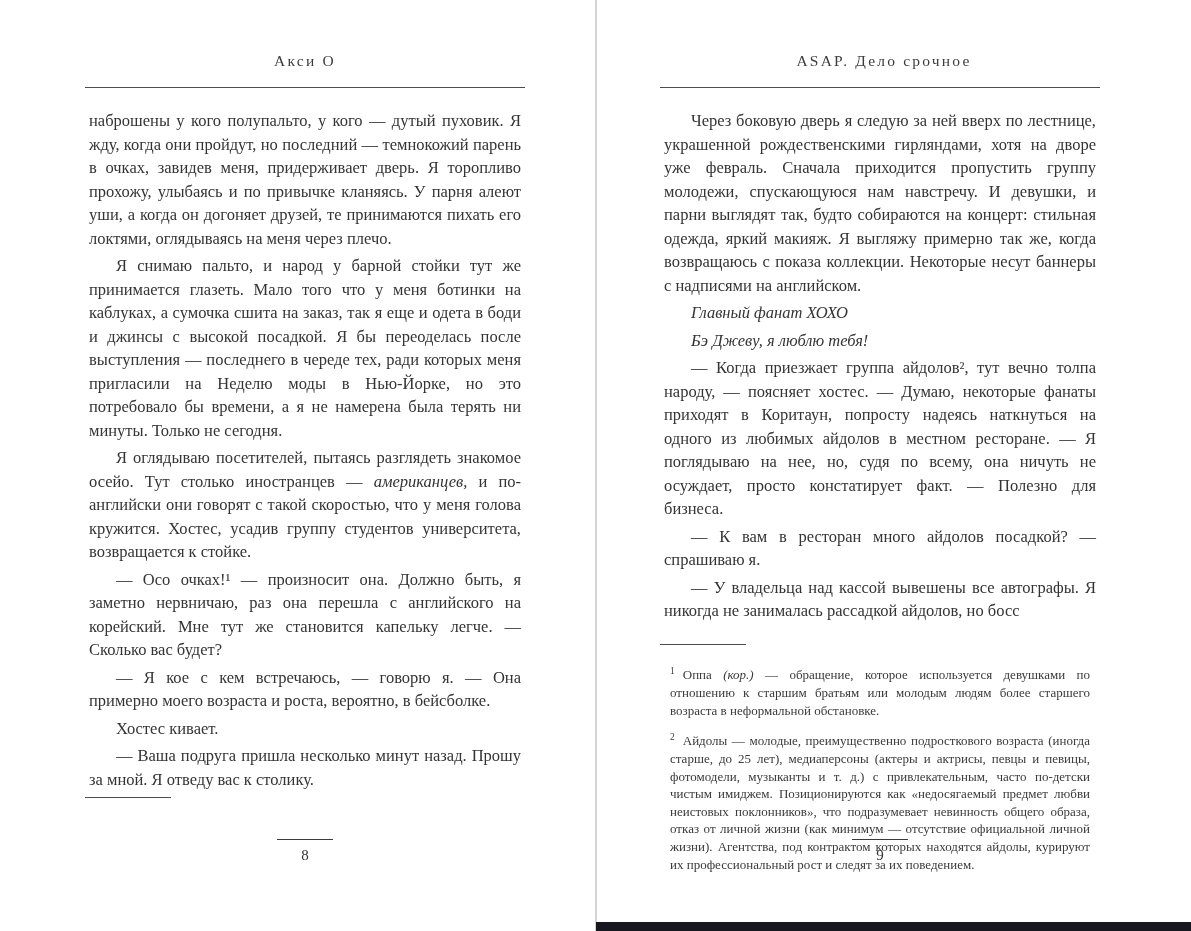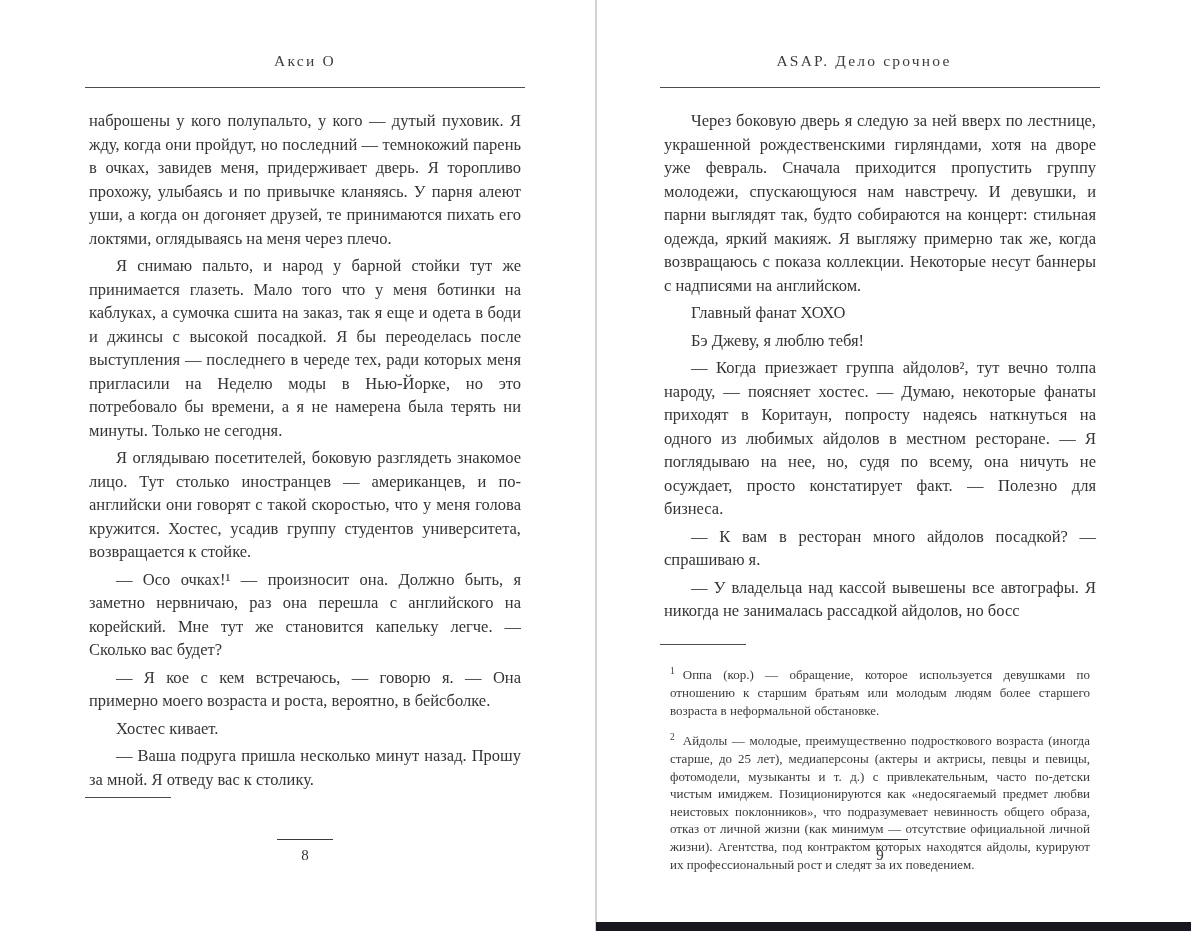--- a/index.html
+++ b/index.html
@@ -5,34 +5,34 @@
   html,body{margin:0;padding:0;background:#ffffff;}
   .spread{position:relative;width:1191px;height:931px;background:#ffffff;
           font-family:"Liberation Serif","DejaVu Serif",serif;color:#343434;overflow:hidden;}
   .page{position:absolute;top:0;height:747px;}
   .page-left{left:0;width:596px;}
   .page-right{left:596px;width:595px;}
 
   .running-header{position:absolute;top:52px;width:440px;text-align:center;
                   font-size:15.5px;letter-spacing:2.2px;color:#3d3d3d;white-space:nowrap;}
   .page-left .running-header{left:85px;}
-  .page-right .running-header{left:48px;font-family:Liberation Serif, serif;}
+  .page-right .running-header{left:68px;font-family:Liberation Serif, serif;}
 
   .header-rule{position:absolute;top:87px;width:440px;border-top:1px solid #4d4d4d;}
   .page-left .header-rule{left:85px;}
   .page-right .header-rule{left:64px;}
 
   .body-text{position:absolute;top:105px;width:440px;font-size:16.5px;line-height:23.5px;
              text-align:justify;hyphens:auto;-webkit-hyphens:auto;}
   .page-left .body-text{left:85px;max-height:690px;overflow:hidden;}
   .page-right .body-text{left:64px;max-height:535px;overflow:hidden;}
 
   .para{margin:4px;text-indent:27px;}
   .para.no-indent{text-indent:0;}
-  .it{}
+  .it{font-style:italic;}
 
   .fn-rule{position:absolute;width:86px;border-top:1px solid #4d4d4d;}
   .page-left .fn-rule{left:85px;top:797px;}
   .page-right .fn-rule{left:64px;top:644px;}
 
   .footnotes{position:absolute;width:440px;font-size:13px;line-height:17.6px;
              text-align:justify;color:#3a3a3a;hyphens:auto;-webkit-hyphens:auto;}
   .page-left .footnotes{left:85px;top:806px;}
   .page-right .footnotes{left:64px;top:653px;}
   .fn-para{margin:10px;}
@@ -54,21 +54,21 @@
 
 <div class="spread">
 
   <div class="page page-left">
     <div class="running-header">Акси О</div>
     <div class="header-rule"></div>
 
     <div class="body-text">
       <p class="para no-indent">наброшены у кого полупальто, у кого — дутый пуховик. Я жду, когда они пройдут, но последний — темнокожий парень в очках, завидев меня, придерживает дверь. Я торопливо прохожу, улыбаясь и по привычке кланяясь. У парня алеют уши, а когда он догоняет друзей, те принимаются пихать его локтями, оглядываясь на меня через плечо.</p>
       <p class="para">Я снимаю пальто, и народ у барной стойки тут же принимается глазеть. Мало того что у меня ботинки на каблуках, а сумочка сшита на заказ, так я еще и одета в боди и джинсы с высокой посадкой. Я бы переоделась после выступления — последнего в череде тех, ради которых меня пригласили на Неделю моды в Нью-Йорке, но это потребовало бы времени, а я не намерена была терять ни минуты. Только не сегодня.</p>
-      <p class="para"><span>Я оглядываю посетителей, боковую разглядеть знакомое лицо. Тут столько иностранцев — </span><span class="it">американцев,</span><span> и по-английски они говорят с такой скоростью, что у меня голова кружится. Хостес, усадив группу студентов университета, возвращается к стойке.</span></p>
+      <p class="para"><span>Я оглядываю посетителей, пытаясь разглядеть знакомое осейо. Тут столько иностранцев — </span><span class="it">американцев,</span><span> и по-английски они говорят с такой скоростью, что у меня голова кружится. Хостес, усадив группу студентов университета, возвращается к стойке.</span></p>
       <p class="para">— Осо очках!¹ — произносит она. Должно быть, я заметно нервничаю, раз она перешла с английского на корейский. Мне тут же становится капельку легче. — Сколько вас будет?</p>
       <p class="para">— Я кое с кем встречаюсь, — говорю я. — Она примерно моего возраста и роста, вероятно, в бейсболке.</p>
       <p class="para">Хостес кивает.</p>
       <p class="para">— Ваша подруга пришла несколько минут назад. Прошу за мной. Я отведу вас к столику.</p>
     </div>
 
     <div class="fn-rule"></div>
 
     <div class="pagefoot">
       <div class="pn-rule"></div>

